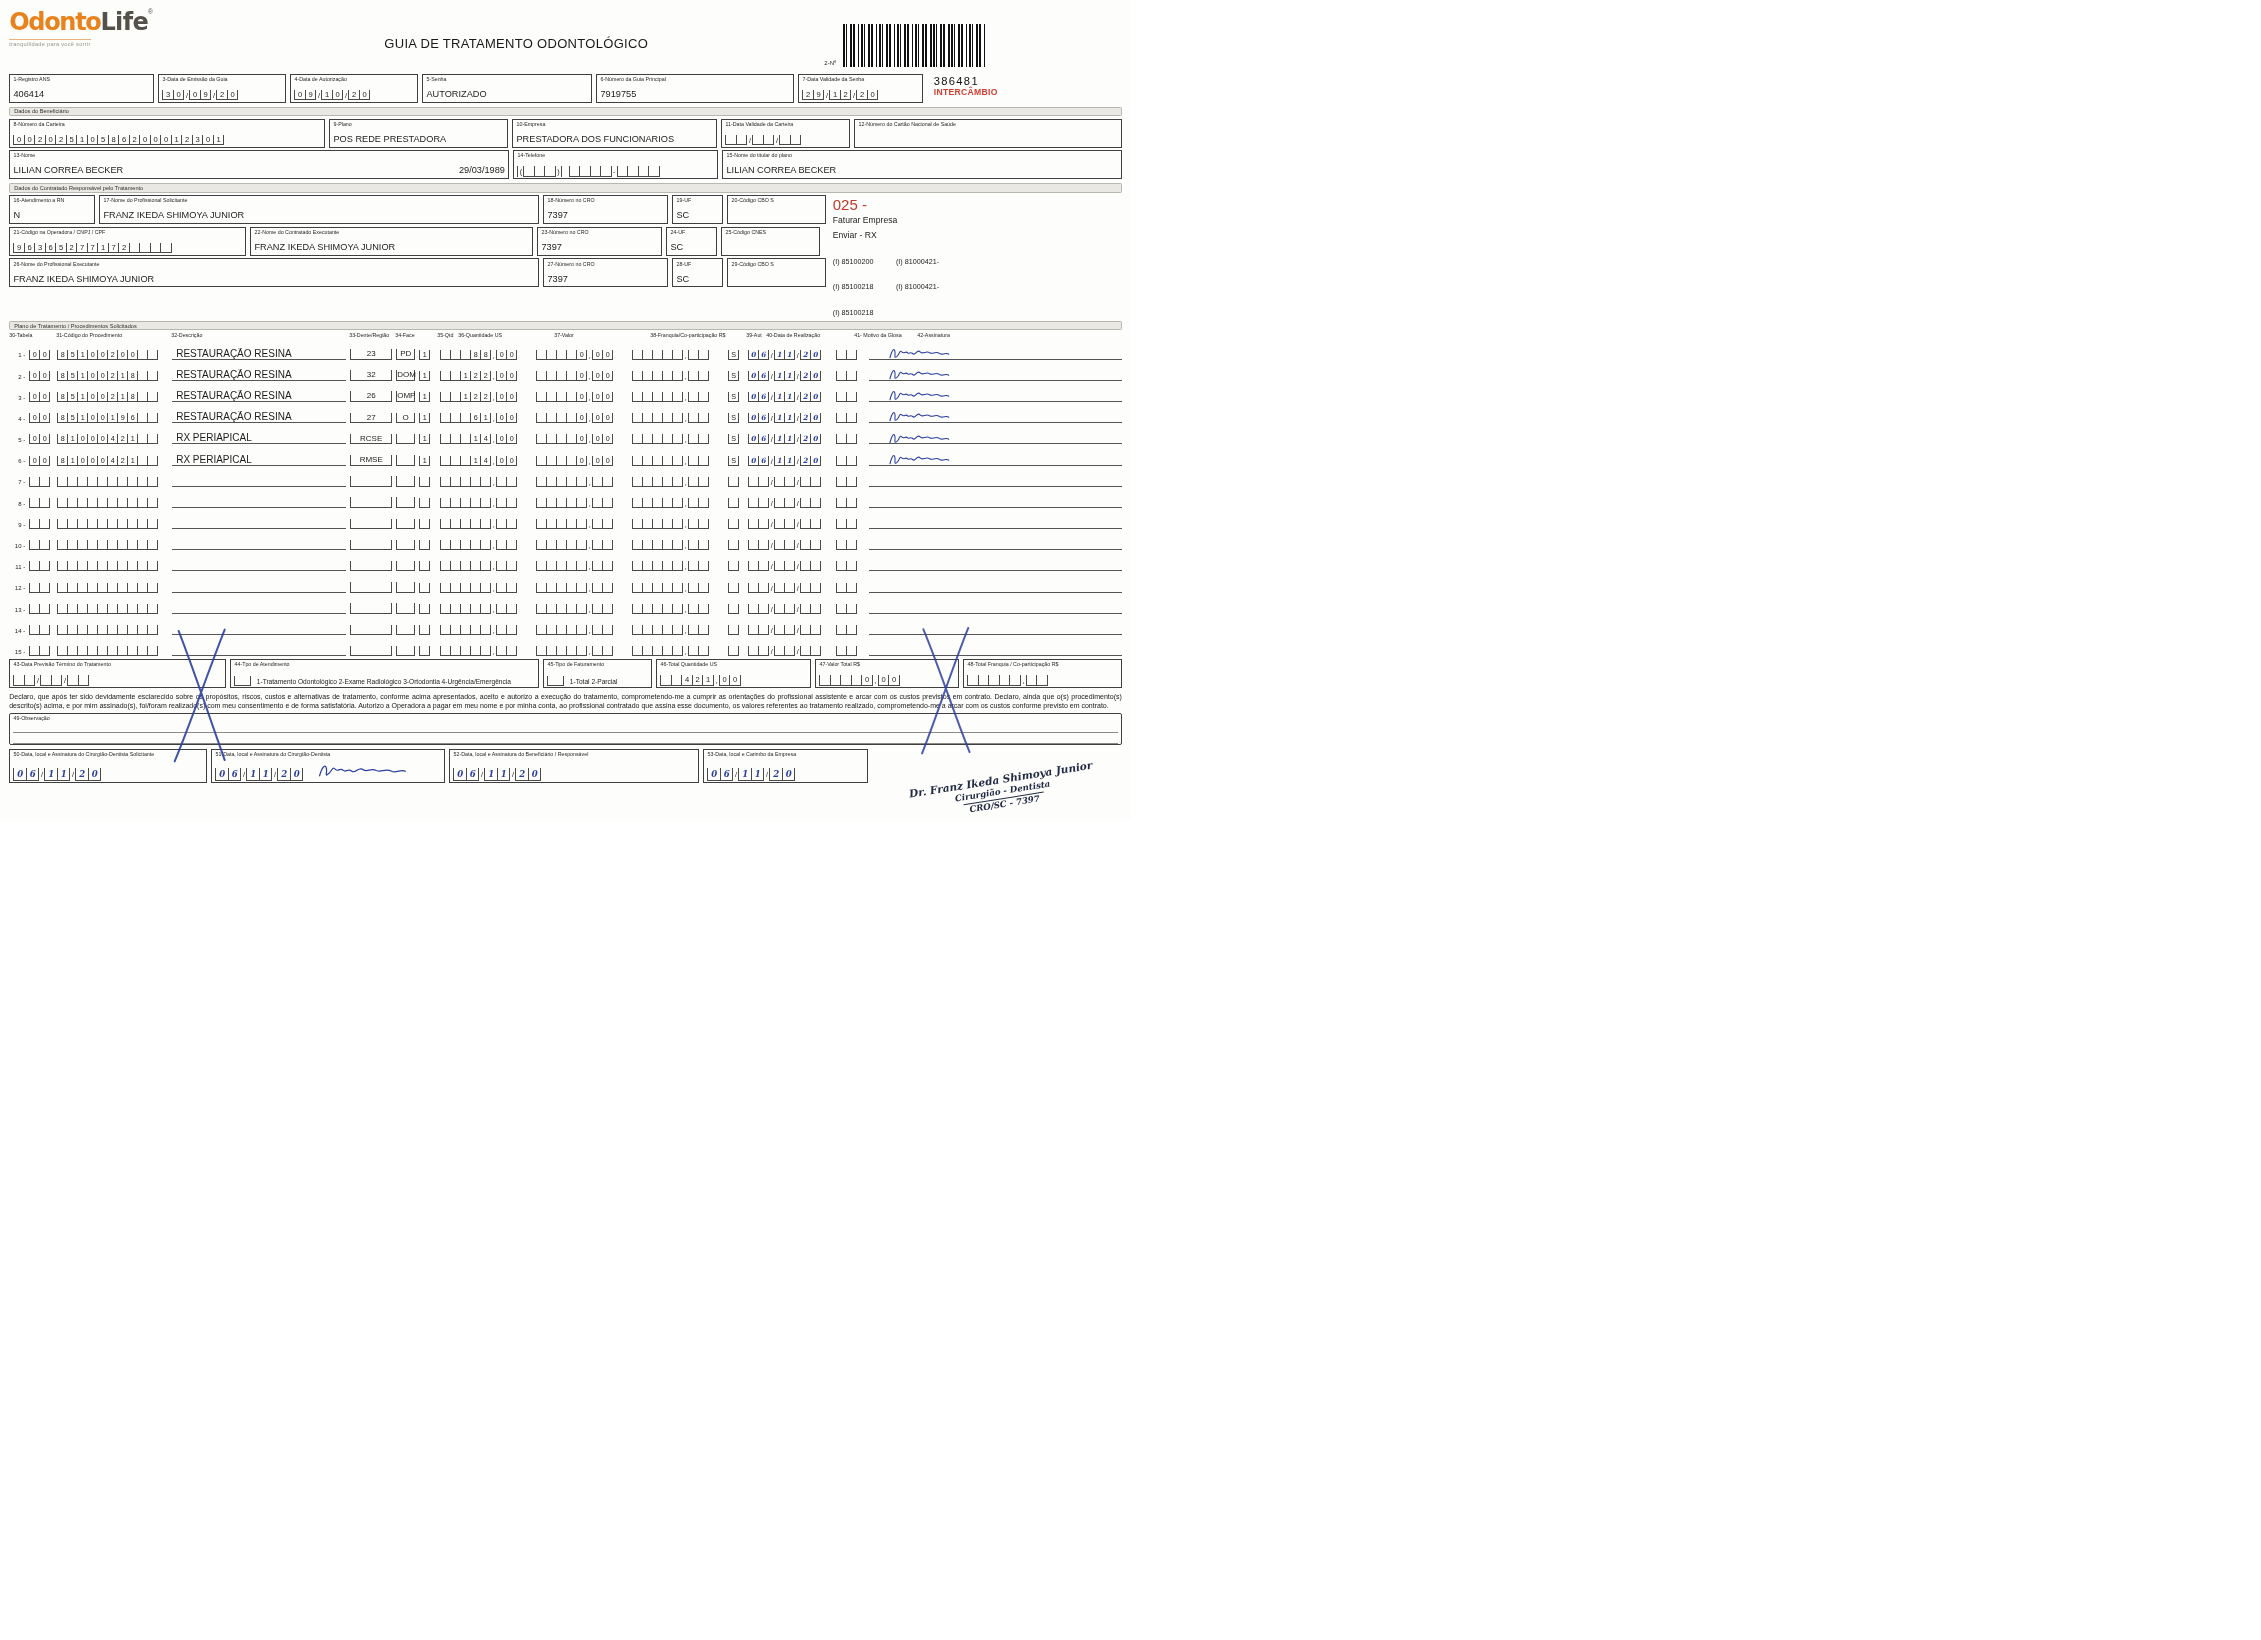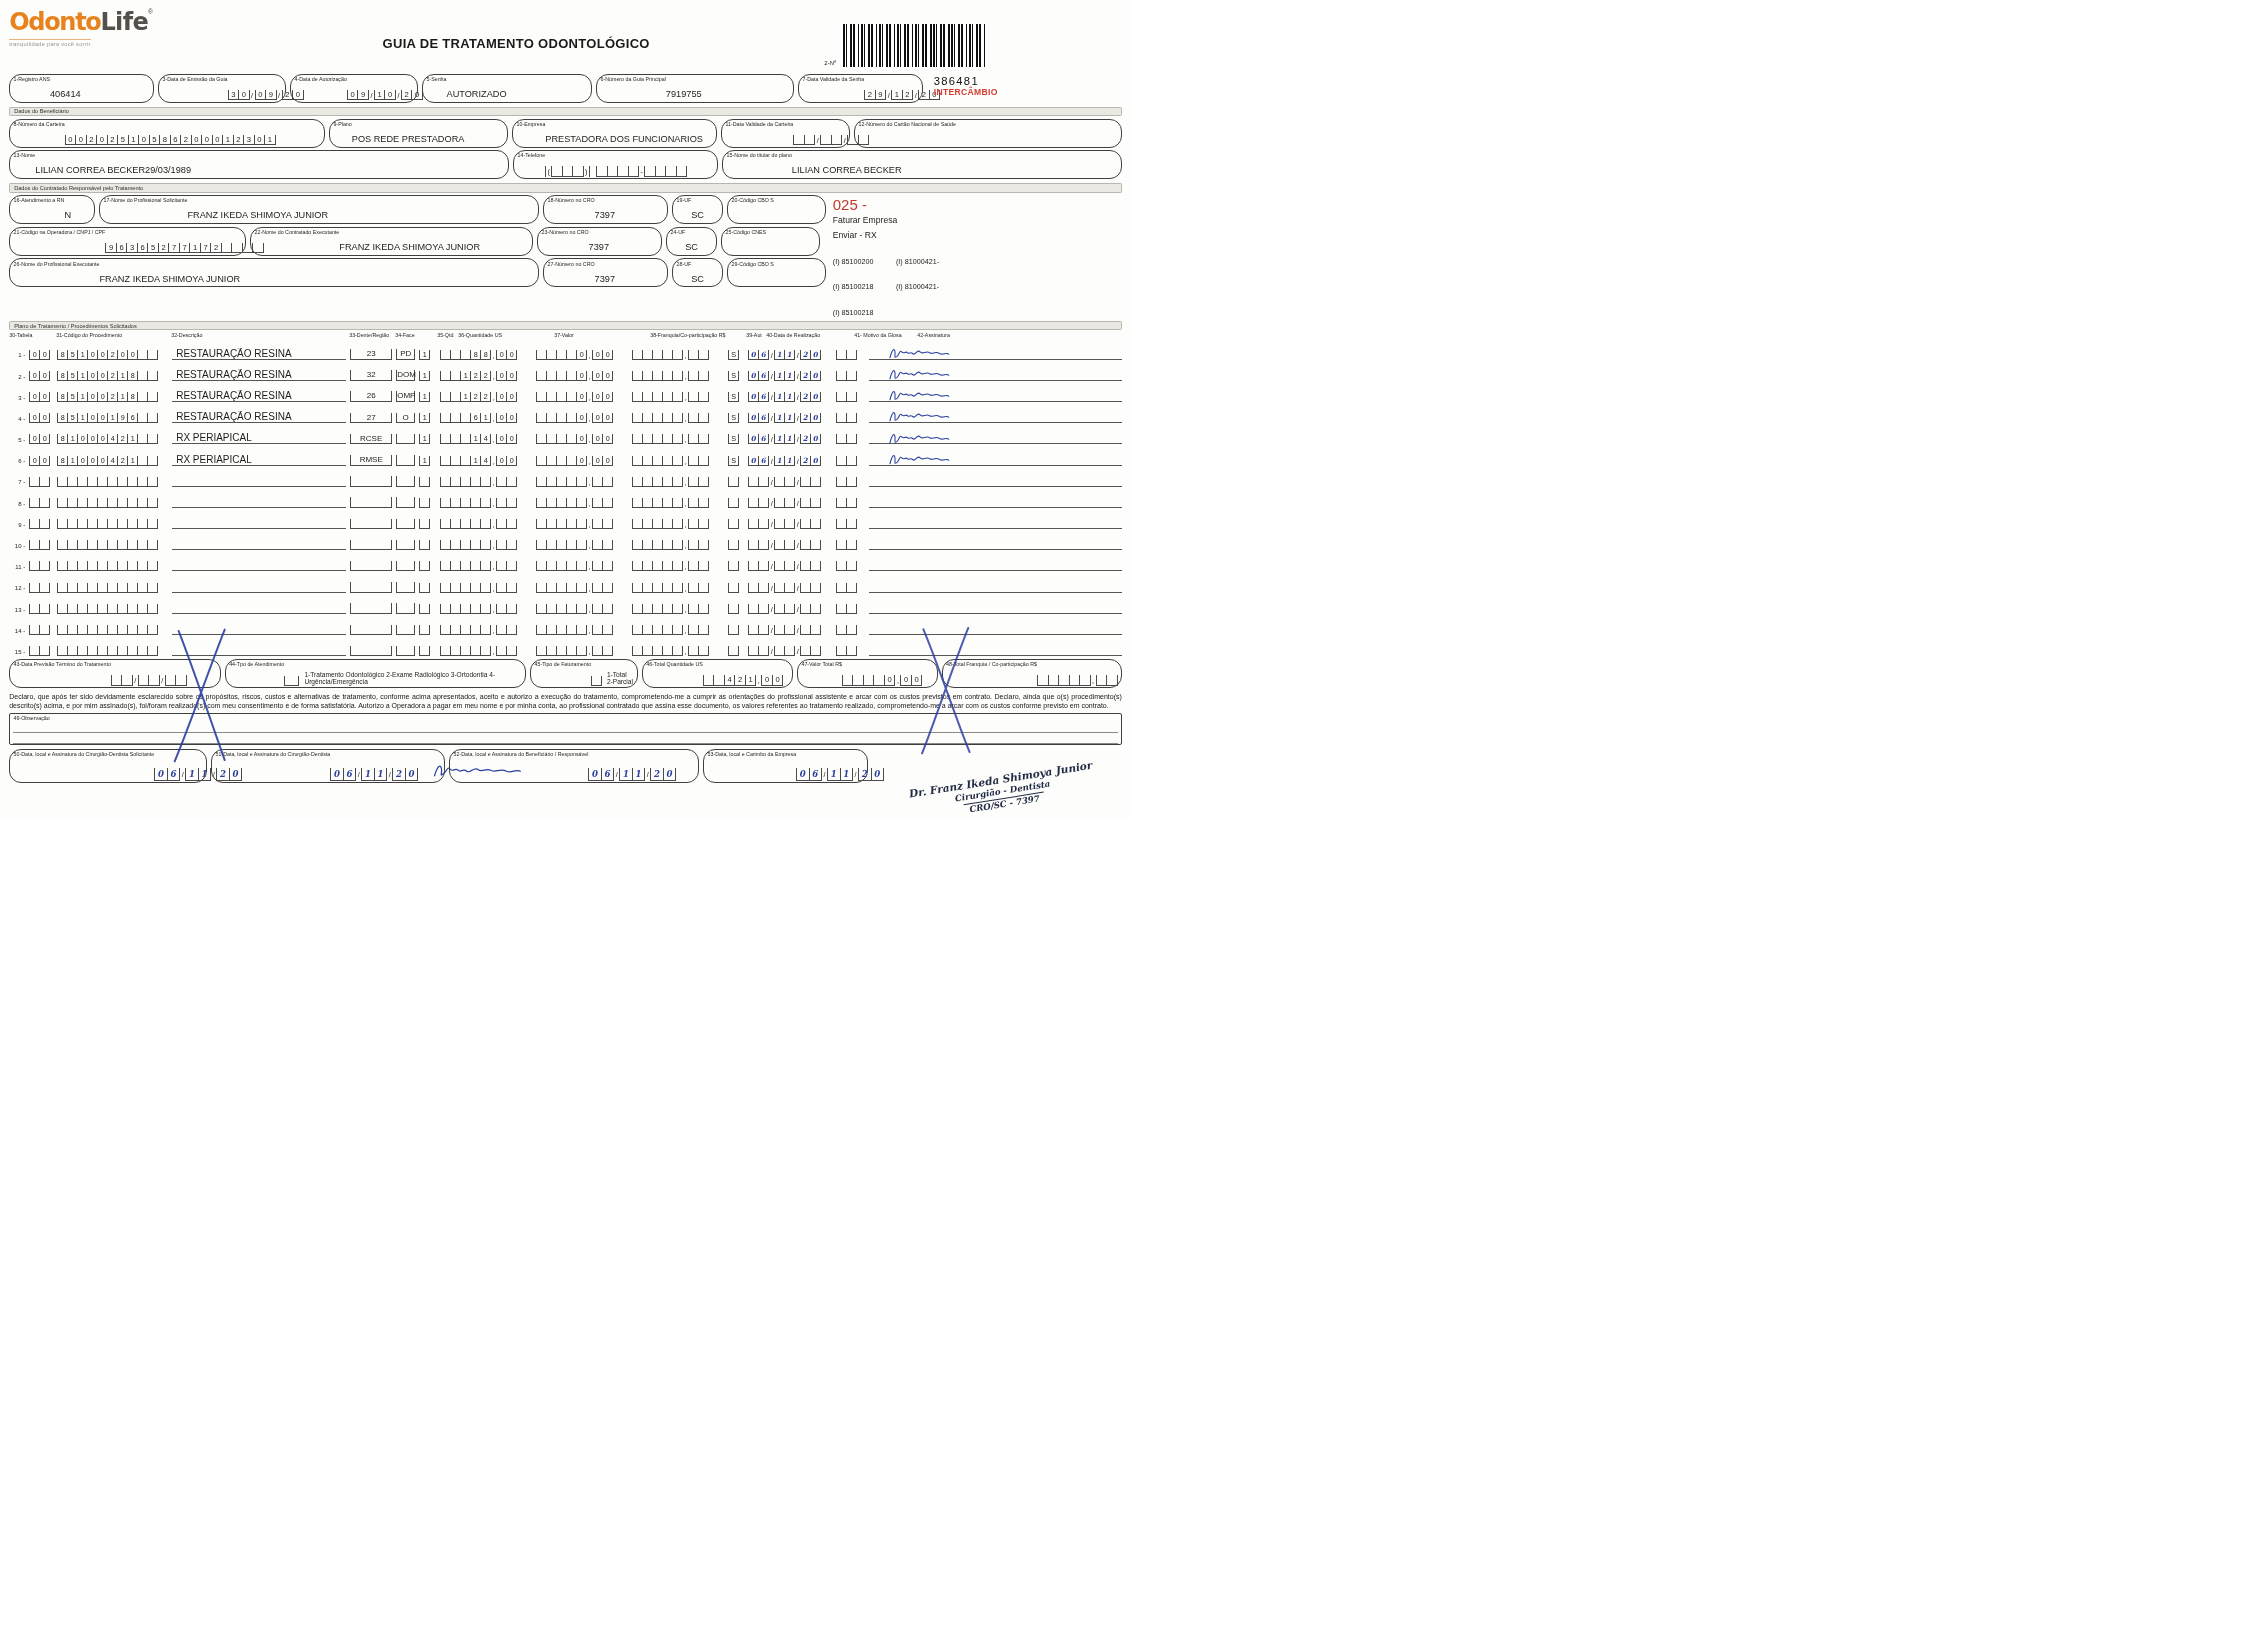--- a/index.html
+++ b/index.html
@@ -5,28 +5,28 @@
   *{box-sizing:border-box;margin:0;padding:0}
   body{background:#ffffff;font-family:"Liberation Sans",sans-serif;color:#1c1c1c}
   .page{position:relative;width:1131px;height:820px;background:#fdfdfb;padding:8px 9.2px;overflow:hidden}
 
   
   .header{position:relative;height:63px}
   .logo-odonto{font-family:"DejaVu Sans",sans-serif;font-size:24px;font-weight:bold;color:#e8821c;letter-spacing:-1.3px}
   .logo-life{font-family:"DejaVu Sans",sans-serif;font-size:24px;font-weight:bold;color:#54504a;letter-spacing:-0.7px}
   .logo-reg{font-size:6.6px;vertical-align:top;color:#54504a}
   .logo-tag{font-size:5.6px;color:#98948c;letter-spacing:0.3px;margin-top:-2.6px;border-top:0.7px solid #e8b279;display:inline-block;padding-top:1.3px}
-  .title{position:absolute;left:359px;top:28px;width:296px;text-align:center;font-size:13px;font-weight:700;letter-spacing:0.3px;color:#1a1a1a}
+  .title{position:absolute;left:359px;top:28px;width:296px;text-align:center;font-size:13px;font-weight:400;letter-spacing:0.3px;color:#1a1a1a}
   .barcode-area{position:absolute;top:16px;right:135px;display:flex;align-items:flex-end;gap:6.6px}
   .bc-label{font-size:6px;color:#222;padding-bottom:1.3px}
   .barcode{width:144px;height:43px;background:repeating-linear-gradient(90deg,#101010 0 2px,#fff 2px 3.3px,#101010 3.3px 4px,#fff 4px 6.6px,#101010 6.6px 9.2px,#fff 9.2px 10.5px,#101010 10.5px 12px,#fff 12px 15px,#101010 15px 16.5px,#fff 16.5px 18px)}
 
   
   .frow{display:flex;gap:4px;margin-top:2.6px;align-items:stretch}
-  .box{border:0.7px solid #3f3f3f;border-radius:12px;padding:1.3px 3.3px;min-height:29px;display:flex;flex-direction:row;background:transparent}
+  .box{border:0.7px solid #3f3f3f;border-radius:0;padding:1.3px 3.3px;min-height:29px;display:flex;flex-direction:column;background:transparent}
   .lbl{font-size:5.3px;color:#1f1f1f;white-space:nowrap;line-height:1.2}
   .val{font-size:9.2px;line-height:1.25;margin-top:auto;min-height:11.2px}
   .val-split{display:flex;justify-content:space-between;align-items:flex-end}
   .sectionbar{font-size:5.6px;color:#33312d;background:#eae8e2;border:0.7px solid #b9b6af;border-radius:1.3px;padding:0.7px 4px;margin-top:4px}
   .flex1{flex:1}
 
   
   .comb{display:inline-flex;align-items:flex-end;margin-top:auto}
   .comb .cell{width:10.5px;height:10.5px;border-left:0.7px solid #4a4a4a;border-bottom:0.7px solid #4a4a4a;font-size:7.6px;line-height:10.5px;text-align:center;overflow:hidden}
   .comb .sep{width:6px;height:10.5px;border-left:0.7px solid #4a4a4a;font-size:7.2px;line-height:12px;text-align:center}

